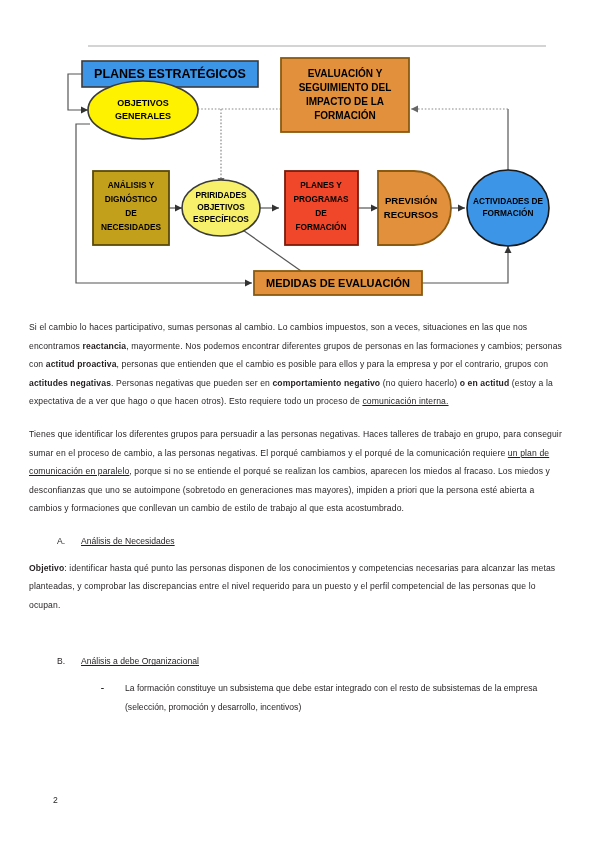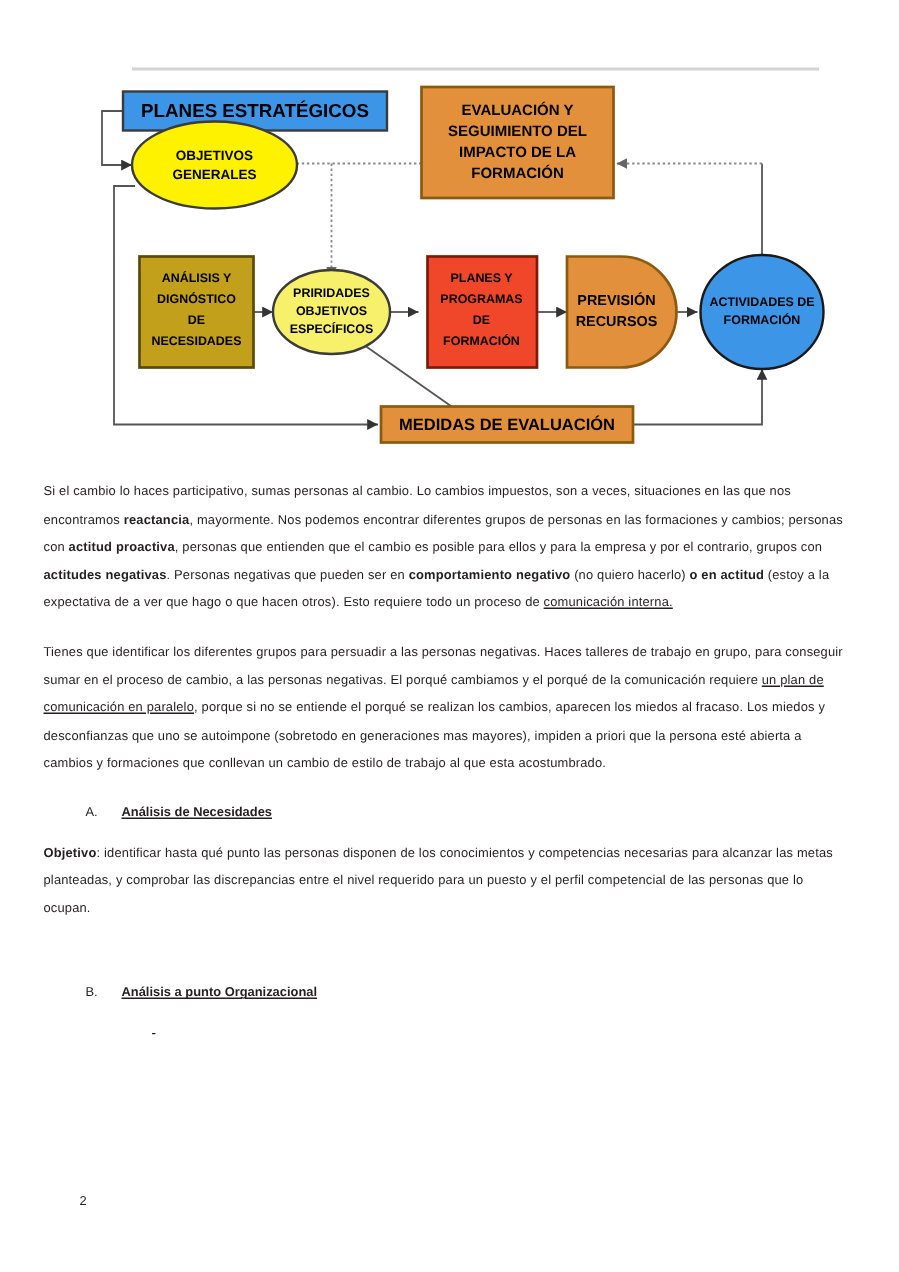--- a/index.html
+++ b/index.html
@@ -72,21 +72,21 @@
     line-height: 18.6px;
     margin: 0 0 0 0;
     position: relative;
     padding-left: 52px;
   }
   .alpha-item .marker {
     position: absolute;
     left: 28px;
     top: 0;
   }
-  .alpha-item .alabel { text-decoration: underline; font-weight: bold; }
+  .alpha-item .alabel { text-decoration: underline; }
 
   .spacer-8 { height: 8px; }
   .spacer-22 { height: 24px; }
 
   .dash-list {
     margin: 0;
     padding: 0;
     list-style: none;
   }
   .dash-item {
@@ -232,26 +232,26 @@
 
   <div class="spacer-8"></div>
 
   <p class="para"><b>Objetivo</b><span>: identificar hasta qué punto las personas disponen de los conocimientos y competencias necesarias para alcanzar las metas planteadas, y comprobar las discrepancias entre el nivel requerido para un puesto y el perfil competencial de las personas que lo ocupan.</span></p>
 
   <div class="spacer-22"></div>
 
   <ul class="list-alpha">
     <li class="alpha-item">
       <span class="marker">B.</span>
-      <span class="alabel">Análisis a punto Organizacional</span>
+      <span class="alabel">Análisis a debe Organizacional</span>
     </li>
   </ul>
 
   <div class="spacer-8"></div>
 
   <ul class="dash-list">
       <li class="dash-item"><span class="dash">-</span></li>
       <li class="dash-item"><span class="dash">-</span></li>
-      <li class="dash-item"><span class="dash">-</span></li>
+      <li class="dash-item"><span class="dash">-</span><span>La formación constituye un subsistema que debe estar integrado con el resto de subsistemas de la empresa (selección, promoción y desarrollo, incentivos)</span></li>
     </ul>
 </div>
 
 <div class="page-number">2</div>
 
 </body></html>

